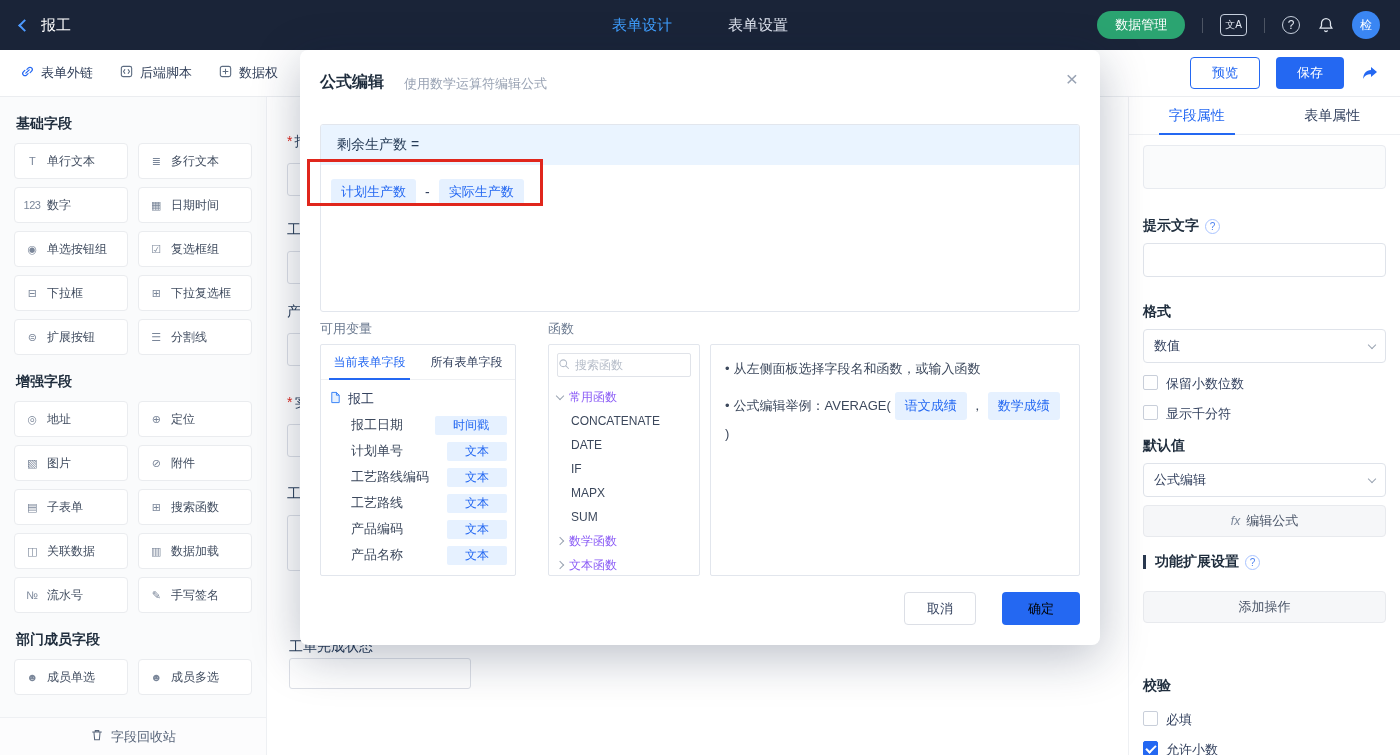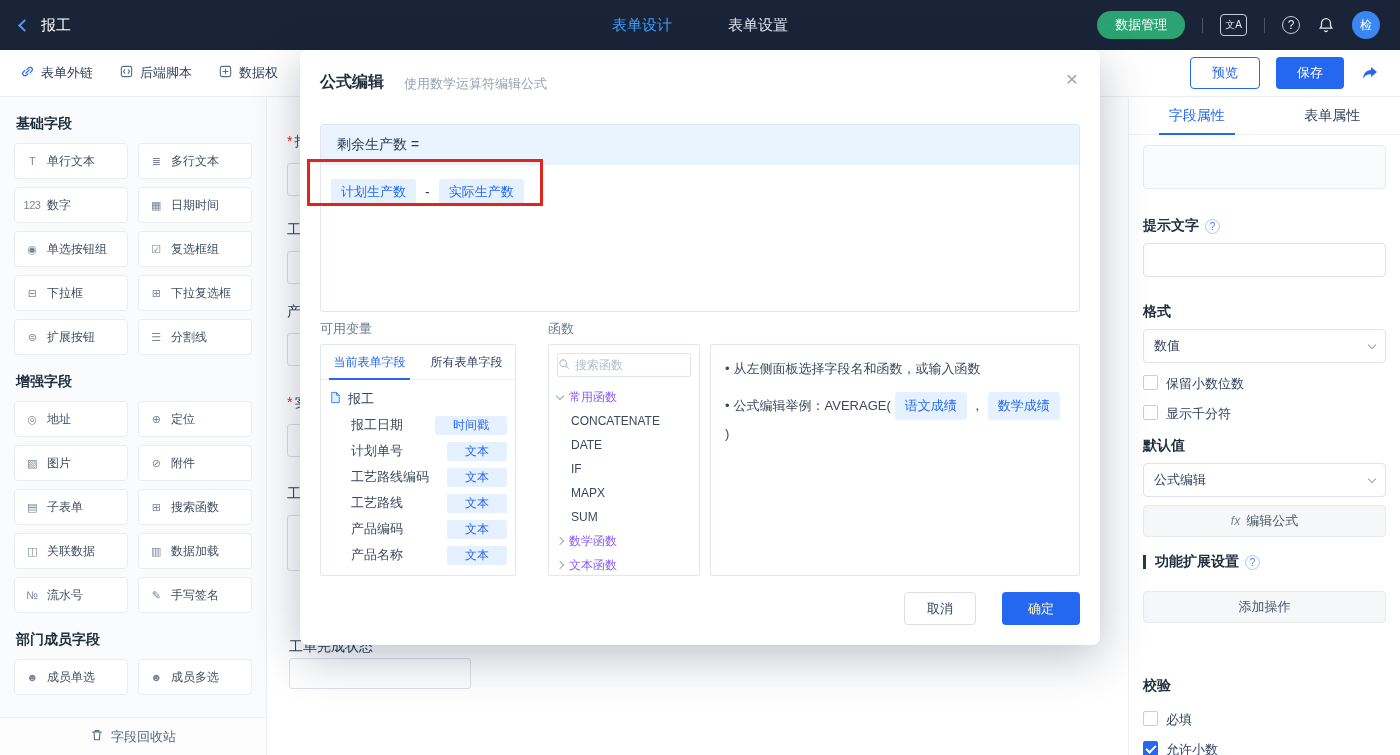--- a/index.html
+++ b/index.html
@@ -96,21 +96,21 @@
   .fn-panel{position:absolute;left:248px;top:294px;width:152px;height:232px;border:1px solid #e2e6ed;border-radius:2px;overflow:hidden;background:#fff;}
   .fn-search{margin:8px;height:24px;border:1px solid #e0e3e9;border-radius:2px;display:flex;align-items:center;gap:5px;padding:0 0;}
   .fn-search input{border:none;outline:none;width:100%;font-size:12px;color:#33415e;background:transparent;font-family:inherit;}
   input::placeholder{color:#b6bdc9;}
   .fn-row{height:24px;display:flex;align-items:center;gap:6px;padding:0 8px;font-size:12px;color:#8b5cf6;cursor:pointer;}
   .fn-item{padding-left:22px;height:24px;display:flex;align-items:center;font-size:12px;color:#3c485c;cursor:pointer;}
   .help-panel{position:absolute;left:410px;top:294px;width:370px;height:232px;border:1px solid #e2e6ed;border-radius:2px;padding:14px 14px;background:#fff;}
   .h-line{font-size:13px;color:#3c485c;margin-bottom:13px;display:flex;align-items:center;flex-wrap:wrap;gap:4px;line-height:20px;}
   .m-footer{position:absolute;right:20px;bottom:20px;display:flex;gap:26px;}
   .btn-cancel{width:72px;height:33px;border:1px solid #dcdfe6;background:#fff;border-radius:4px;font-size:13px;color:#33415e;cursor:pointer;font-family:inherit;}
-  .btn-ok{width:78px;height:33px;border:none;background:#2468f2;border-radius:4px;font-size:13px;color:#fef9c3;cursor:pointer;font-family:inherit;}
+  .btn-ok{width:78px;height:33px;border:none;background:#2468f2;border-radius:4px;font-size:13px;color:#000000;cursor:pointer;font-family:inherit;}
 
   .chev{display:inline-block;width:6px;height:6px;border-right:1.4px solid #9aa4b2;border-bottom:1.4px solid #9aa4b2;flex:none;}
   .chev-d{transform:rotate(45deg);margin-top:-2px;}
   .chev-r{transform:rotate(-45deg);}
 </style>
 </head>
 <body>
 
 <div class="screen">
 

